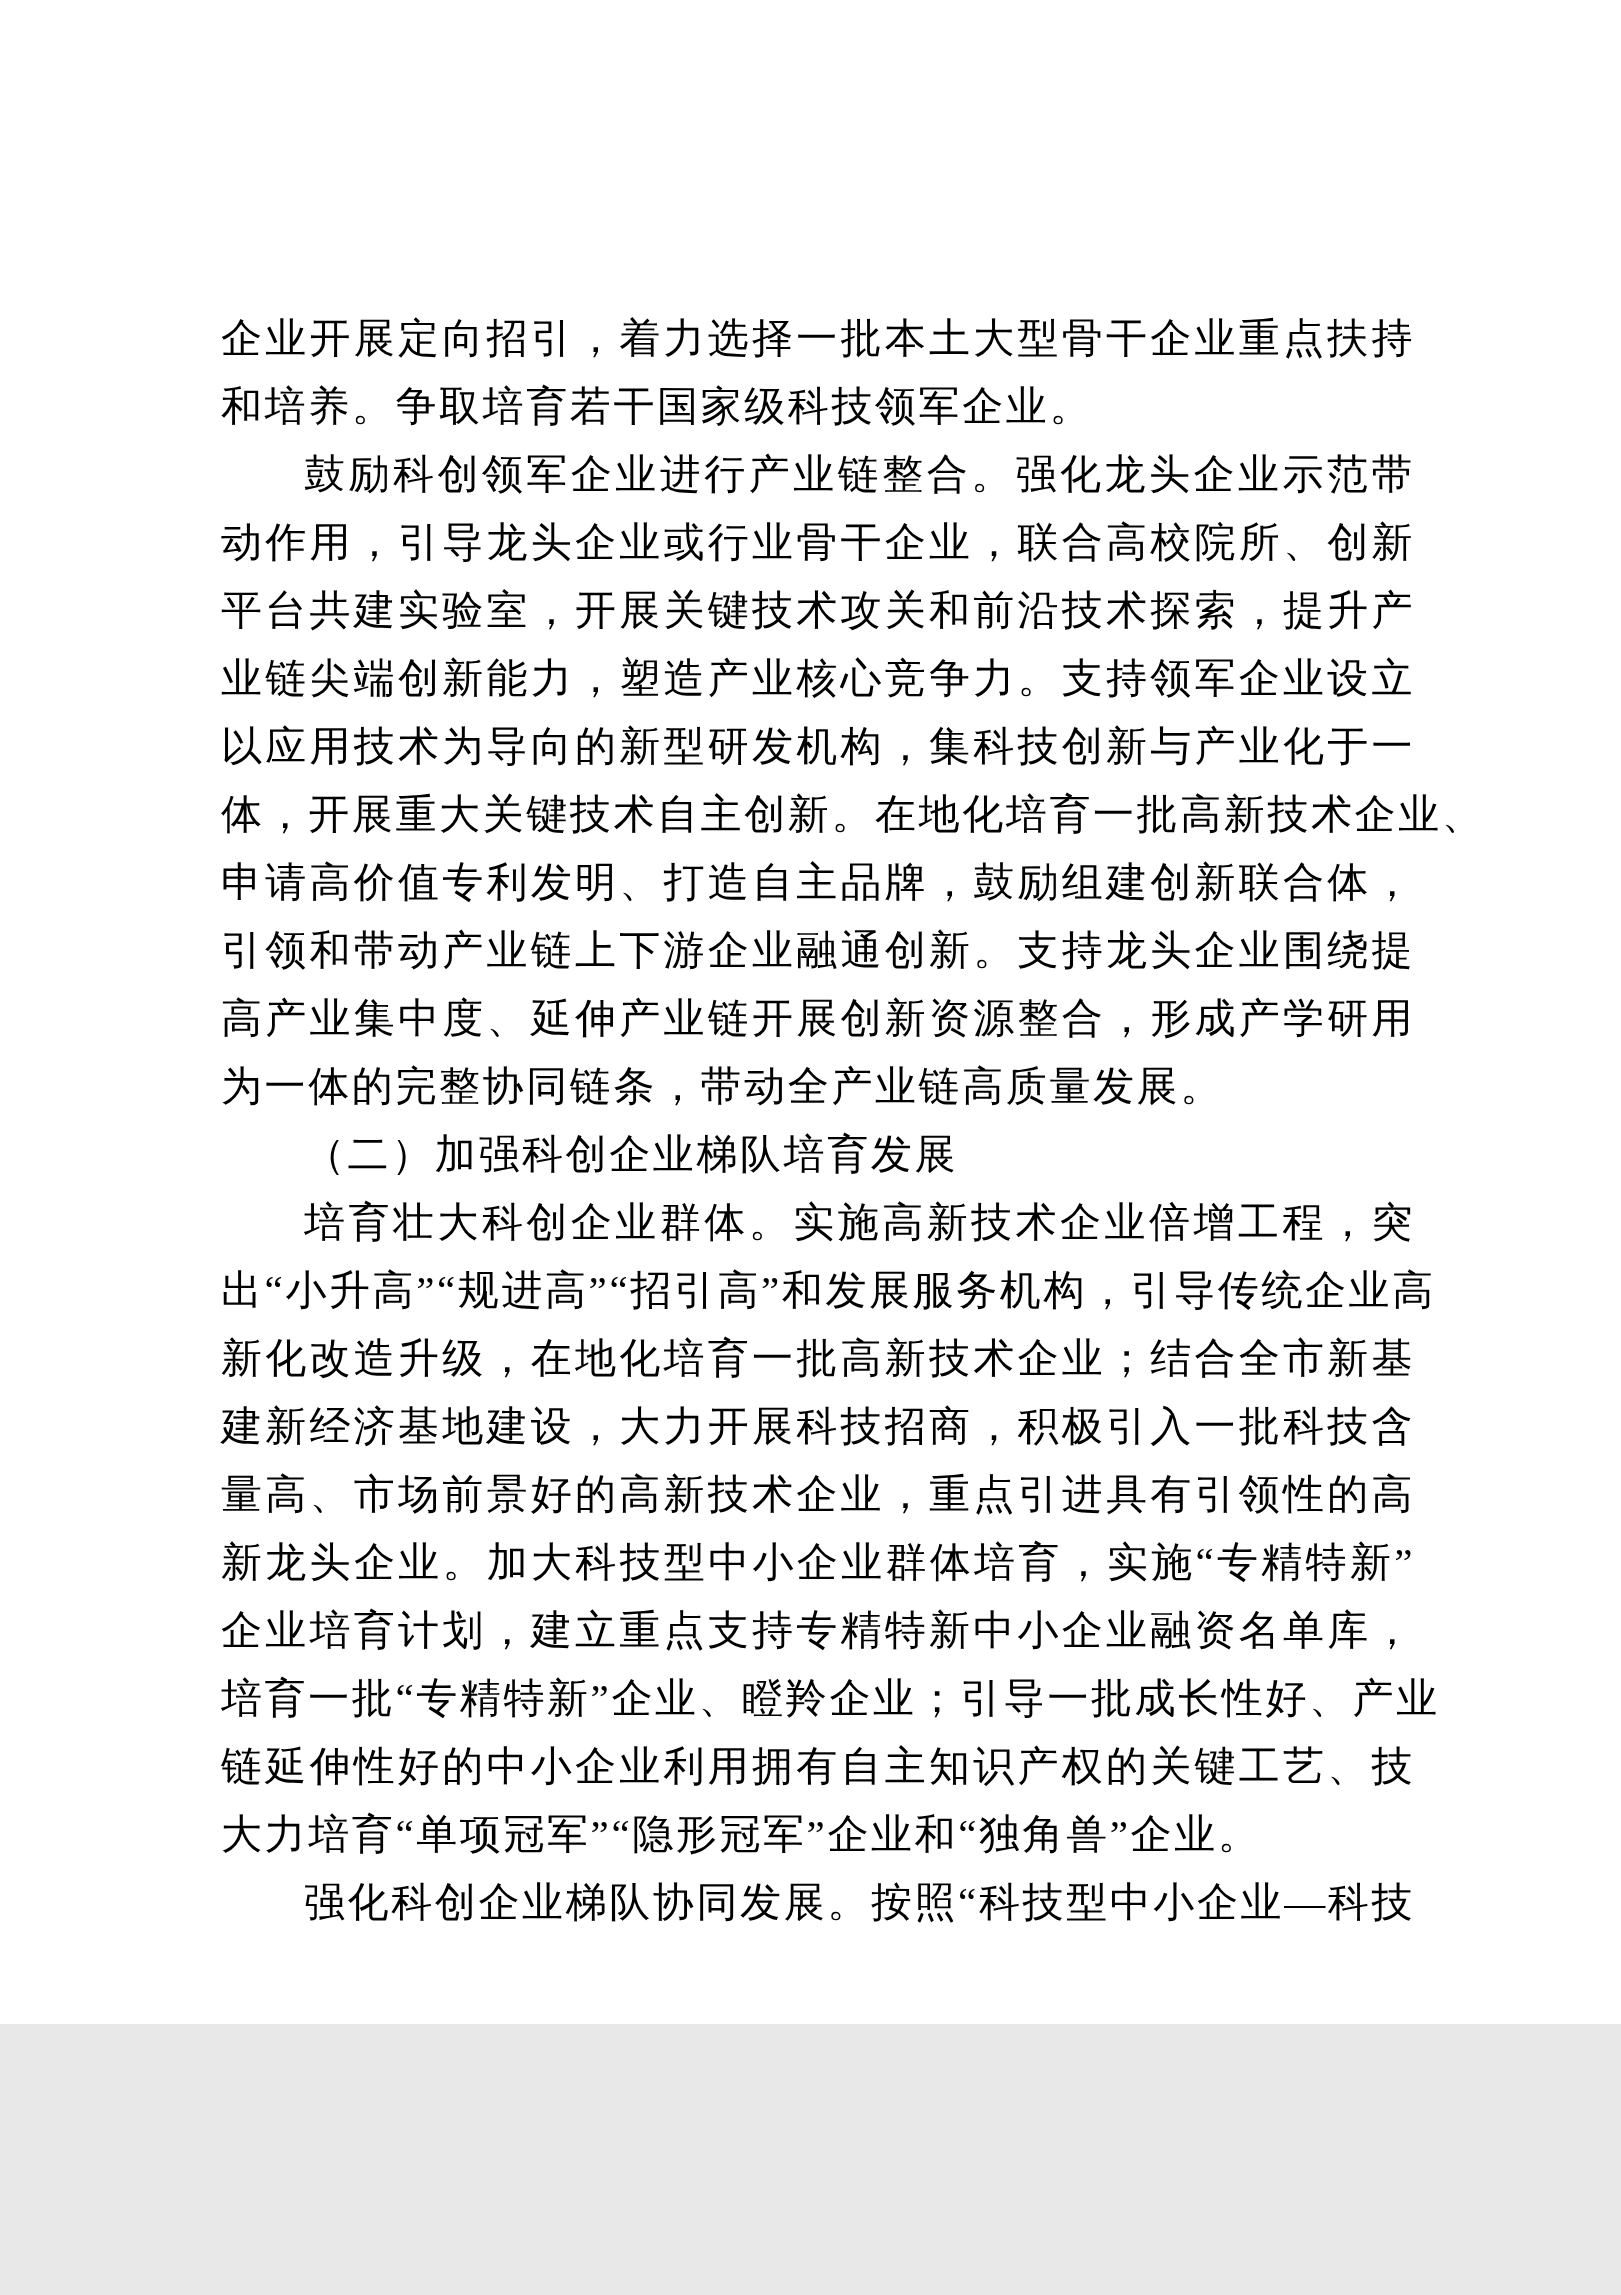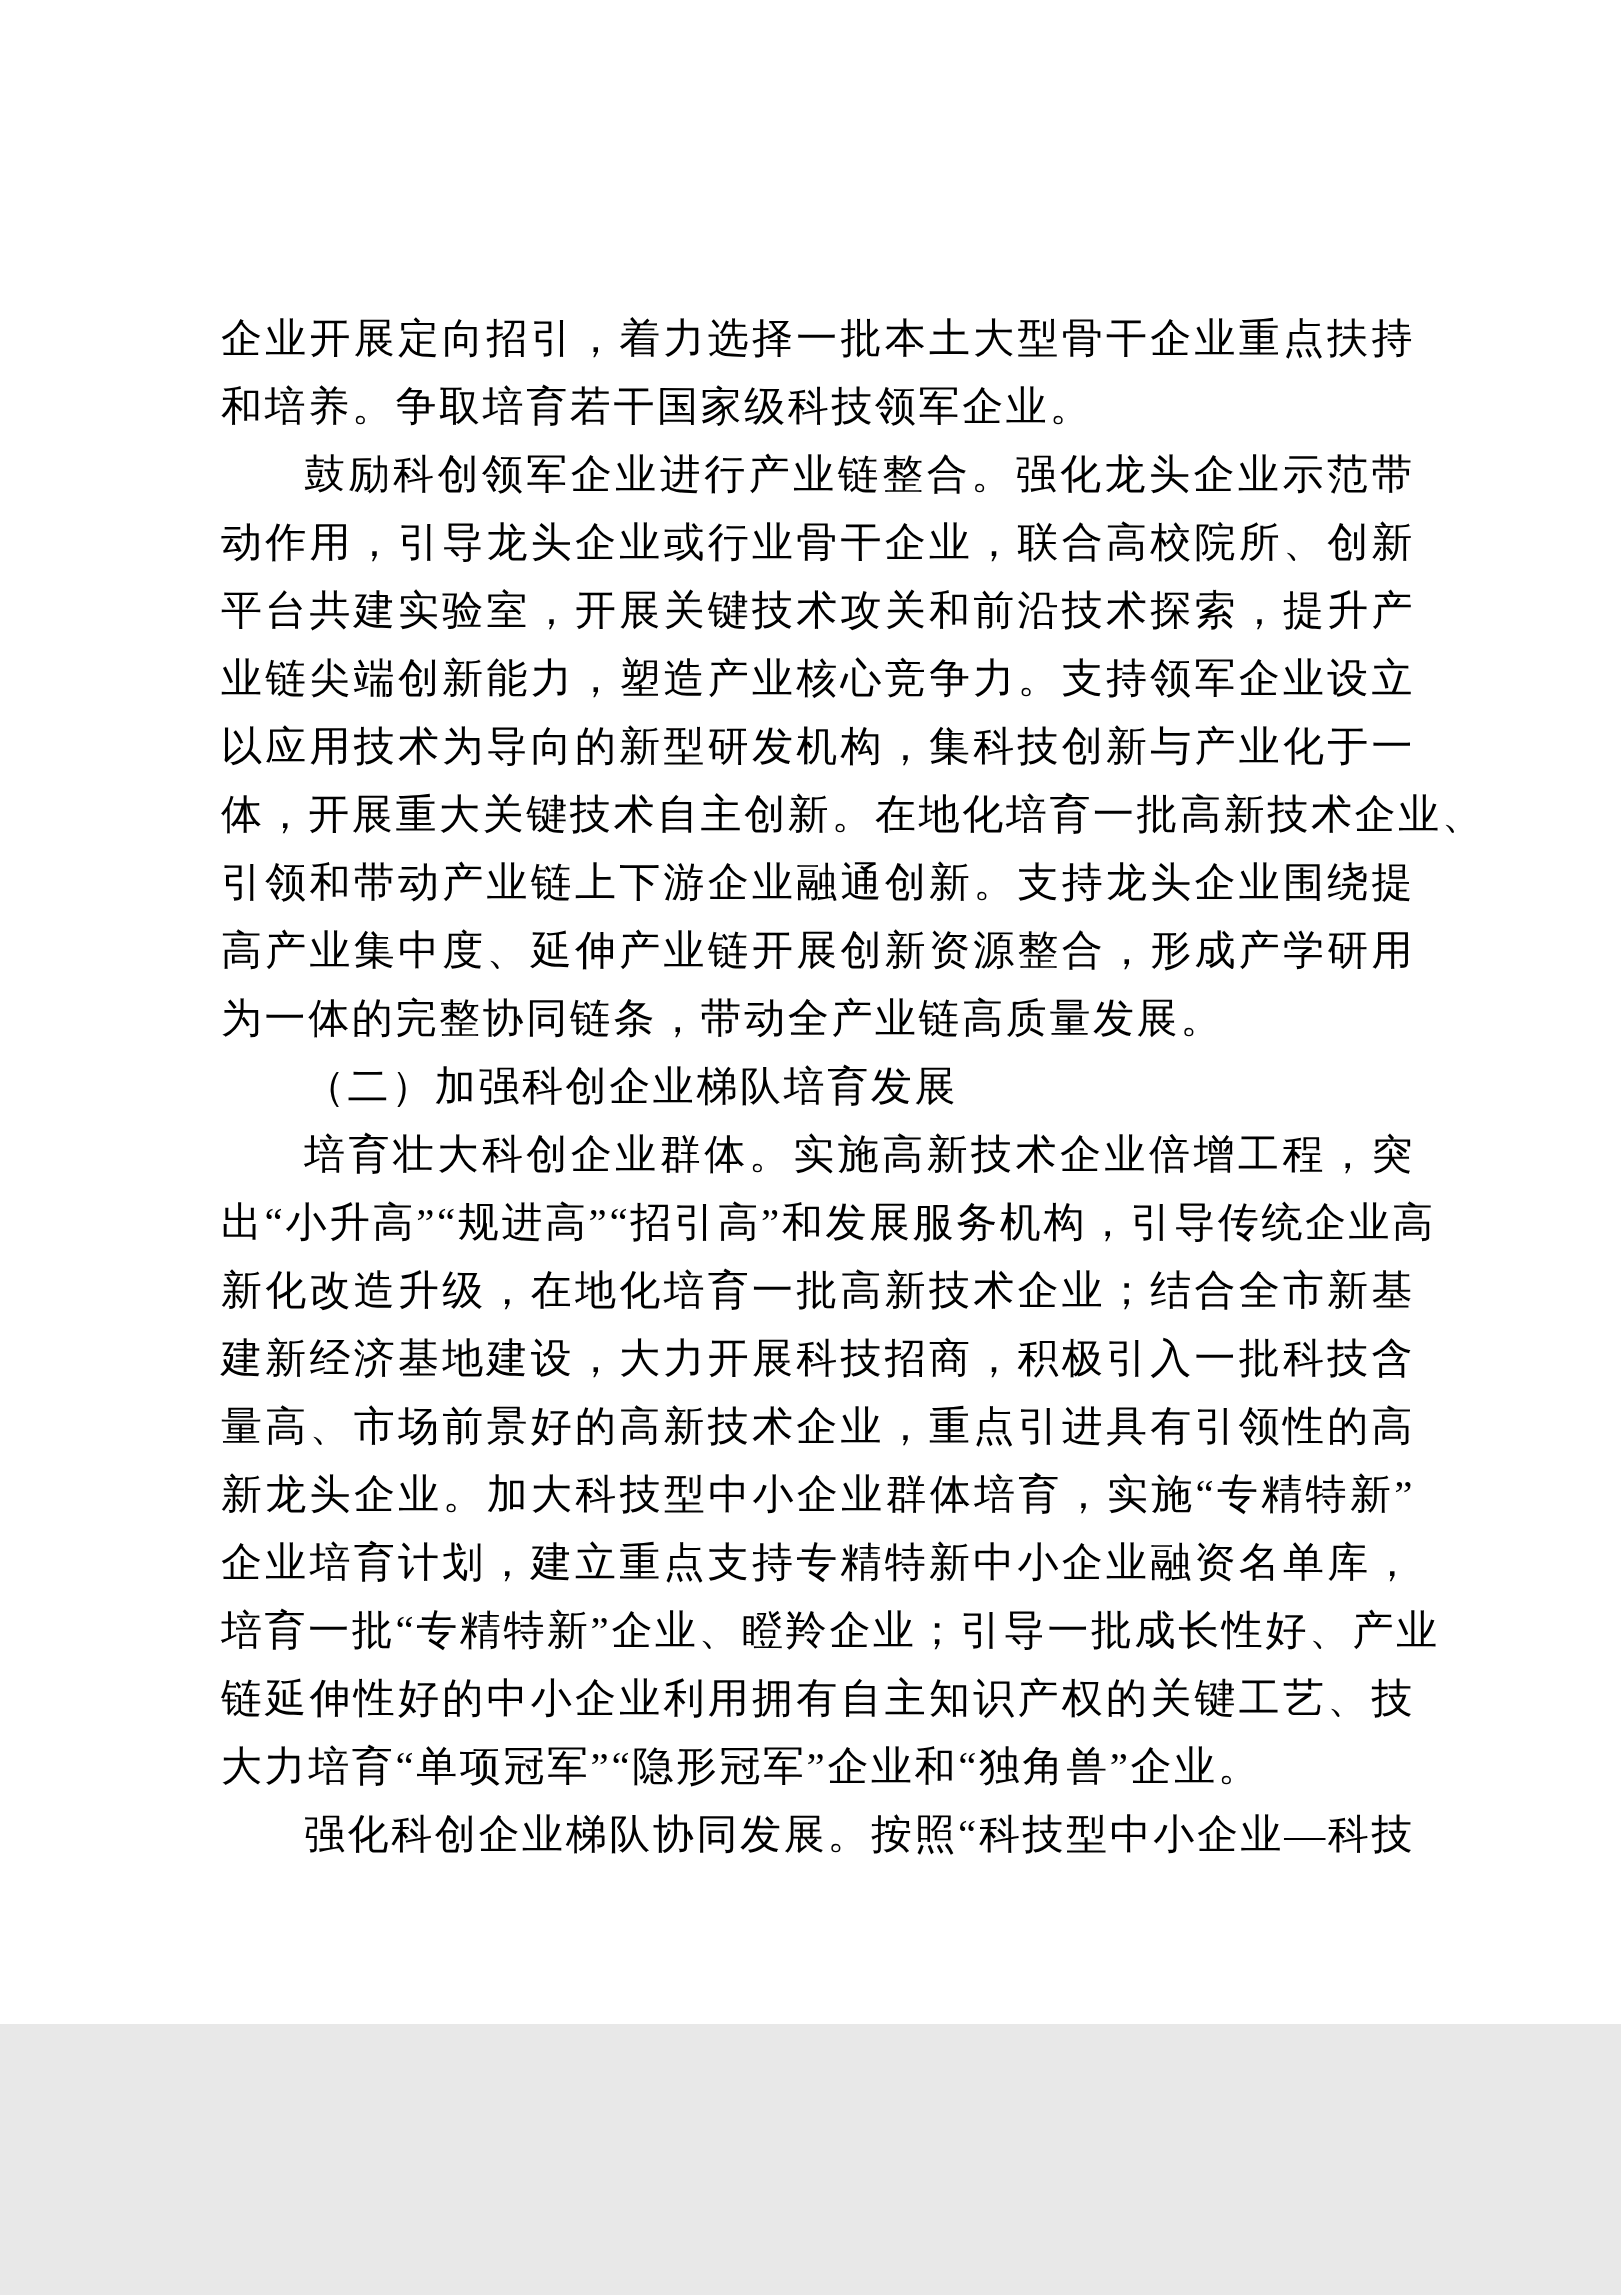--- a/index.html
+++ b/index.html
@@ -58,20 +58,21 @@
 <div class="page">
   <main class="body-text">
       <div class="line">企业开展定向招引，着力选择一批本土大型骨干企业重点扶持</div>
       <div class="line endline">和培养。争取培育若干国家级科技领军企业。</div>
       <div class="line indent">鼓励科创领军企业进行产业链整合。强化龙头企业示范带</div>
       <div class="line">动作用，引导龙头企业或行业骨干企业，联合高校院所、创新</div>
       <div class="line">平台共建实验室，开展关键技术攻关和前沿技术探索，提升产</div>
       <div class="line">业链尖端创新能力，塑造产业核心竞争力。支持领军企业设立</div>
       <div class="line">以应用技术为导向的新型研发机构，集科技创新与产业化于一</div>
       <div class="line">体，开展重大关键技术自主创新。在地化培育一批高新技术企业、</div>
+      <div class="line">申请高价值专利发明、打造自主品牌，鼓励组建创新联合体，</div>
       <div class="line">引领和带动产业链上下游企业融通创新。支持龙头企业围绕提</div>
       <div class="line">高产业集中度、延伸产业链开展创新资源整合，形成产学研用</div>
       <div class="line endline">为一体的完整协同链条，带动全产业链高质量发展。</div>
       <div class="line indent endline">（二）加强科创企业梯队培育发展</div>
       <div class="line indent">培育壮大科创企业群体。实施高新技术企业倍增工程，突</div>
       <div class="line">出“小升高”“规进高”“招引高”和发展服务机构，引导传统企业高</div>
       <div class="line">新化改造升级，在地化培育一批高新技术企业；结合全市新基</div>
       <div class="line">建新经济基地建设，大力开展科技招商，积极引入一批科技含</div>
       <div class="line">量高、市场前景好的高新技术企业，重点引进具有引领性的高</div>
       <div class="line">新龙头企业。加大科技型中小企业群体培育，实施“专精特新”</div>

